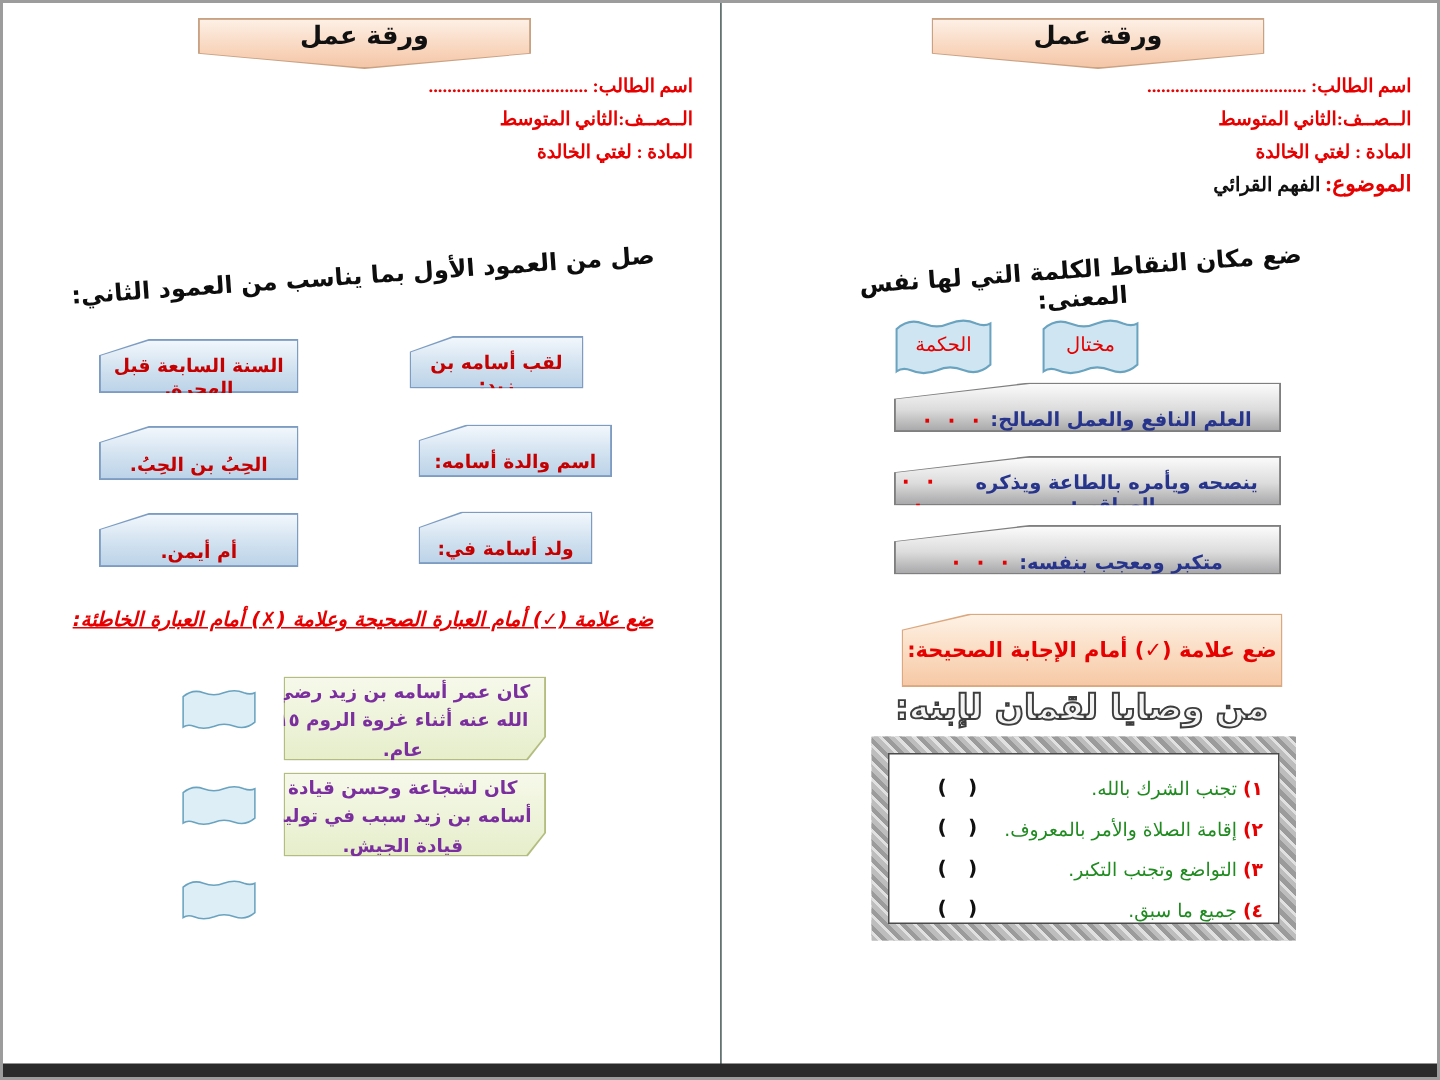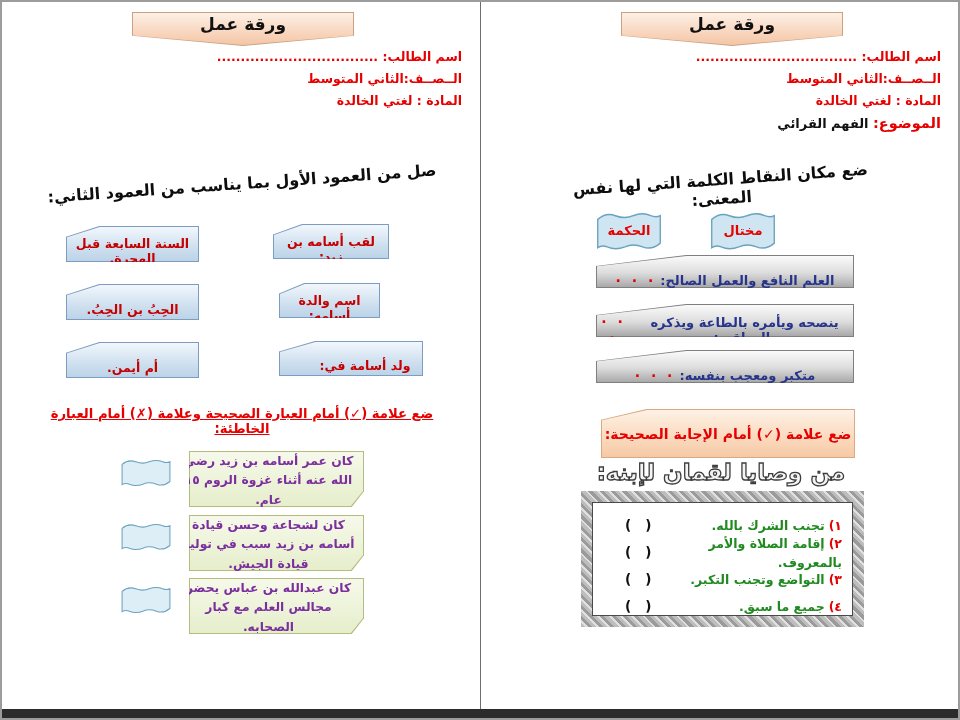--- a/index.html
+++ b/index.html
@@ -17,29 +17,29 @@
   
   .banner{position:absolute;filter:drop-shadow(2px 2px 2px rgba(0,0,0,.28));}
   .banner,.banner .shape-fill{clip-path:polygon(0 0,100% 0,100% 70%,50% 100%,0 70%);}
   .banner{background:#c9a283;}
   .banner .shape-fill{position:absolute;inset:1px;background:linear-gradient(180deg,#fdf0e6,#f8d2b8 70%,#f3c5a6);}
   .banner .shape-text{position:relative;z-index:1;display:flex;align-items:center;justify-content:center;
          width:100%;height:70%;font-size:17px;font-weight:bold;color:#111;}
 
   
   .header{position:absolute;text-align:right;}
-  .hline{font-size:12.5px;font-weight:bold;line-height:18px;margin-bottom:4px;color:#e60000;}
+  .hline{font-size:12.5px;font-weight:bold;line-height:18px;margin-bottom:4px;color:#e60000;font-family:Liberation Serif, serif;}
   .dots{letter-spacing:1px;}
   .topic-label{font-size:14.5px;}
   .topic-value{color:#111;font-size:13px;}
 
   
   .sec-title{position:absolute;text-align:center;font-size:16px;font-weight:bold;color:#0d0d0d;
              transform:rotate(-4deg);}
-  .tf-title{position:absolute;text-align:center;font-size:13.2px;font-weight:bold;
+  .tf-title{position:absolute;text-align:center;font-size:13.2px;font-weight:bold;font-style:italic;
             color:#e60000;text-decoration:underline;}
 
   
   .shape{position:absolute;filter:drop-shadow(2px 2px 2px rgba(0,0,0,.3));}
   .shape .shape-fill{position:absolute;inset:1px;}
   .shape .shape-text{position:relative;z-index:1;display:flex;align-items:center;justify-content:center;
                      width:100%;height:100%;text-align:center;}
 
   .blue-box,.blue-box .shape-fill{clip-path:polygon(0 30%,25% 0,100% 0,100% 100%,0 100%);}
   .blue-box{background:#7c9cc2;}
@@ -59,37 +59,37 @@
 
   .green-box,.green-box .shape-fill{clip-path:polygon(0 0,100% 0,100% 72%,93% 100%,0 100%);}
   .green-box{background:#b4bd7f;}
   .green-box .shape-fill{background:linear-gradient(180deg,#f6f9ea,#e6eecb);}
   .green-box .shape-text{font-size:12.3px;font-weight:bold;color:#7b2f9e;line-height:1.55;padding:2px 8px;}
 
   
   .flag{position:absolute;}
   .flag svg{position:absolute;inset:0;width:100%;height:100%;}
   .flag .flag-text{position:absolute;inset:0;display:flex;align-items:center;justify-content:center;
-                   font-size:13px;font-weight:bold;color:#e60000;padding-bottom:3px;}
+                   font-size:13px;font-weight:normal;color:#e60000;padding-bottom:3px;}
 
   
   .outline-head{position:absolute;text-align:center;font-size:23px;font-weight:bold;letter-spacing:1px;
                 color:#f4f4f4;-webkit-text-stroke:1.3px #3d3d3d;}
 
   
   .frame{position:absolute;padding:11px;box-sizing:border-box;
          background:
            repeating-linear-gradient(45deg,#bdbdbd 0 3px,#e0e0e0 3px 5px,#9b9b9b 5px 8px),
            repeating-linear-gradient(-45deg,rgba(255,255,255,.4) 0 2px,rgba(70,70,70,.4) 2px 5px);}
   .frame-inner{width:100%;height:100%;background:#ffffff;border:1px solid #4a4a4a;box-sizing:border-box;
                padding:8px 10px 0 10px;}
   .mcq-row{display:flex;justify-content:space-between;align-items:center;height:27px;
            direction:rtl;padding-left:22px;}
   .opt-num{color:#e60000;font-weight:bold;font-size:12.5px;margin-left:4px;}
-  .opt-text{color:#1f8a1f;font-weight:bold;font-size:12.5px;}
+  .opt-text{color:#1f8a1f;font-weight:normal;font-size:12.5px;}
   .opt-blank{color:#111;font-weight:bold;font-size:13.5px;white-space:pre;direction:ltr;}
 </style>
 </head>
 <body>
 
 <div class="sheet">
 
   <div class="page left rtl">
 
     <div class="banner" style="left:130px;top:10px;width:222px;height:34px;">
@@ -105,25 +105,25 @@
       <div class="hline">الــصــف:الثاني المتوسط</div>
       <div class="hline">المادة : لغتي الخالدة</div>
     </div>
 
     <div class="sec-title rtl" style="left:35px;top:172px;width:410px;">صل من العمود الأول بما يناسب من العمود الثاني:</div>
 
     <div class="shape blue-box" style="left:271px;top:222px;width:116px;height:35px;">
       <span class="shape-fill"></span>
       <span class="shape-text rtl">لقب أسامه بن زيد:</span>
     </div>
-    <div class="shape blue-box" style="left:277px;top:281px;width:101px;height:35px;">
+    <div class="shape blue-box" style="left:277px;top:281px;width:129px;height:35px;">
       <span class="shape-fill"></span>
       <span class="shape-text rtl">اسم والدة أسامه:</span>
     </div>
-    <div class="shape blue-box" style="left:277px;top:339px;width:116px;height:35px;padding-left:28px;">
+    <div class="shape blue-box" style="left:277px;top:339px;width:116px;height:35px;">
       <span class="shape-fill"></span>
       <span class="shape-text rtl">ولد أسامة في:</span>
     </div>
 
     <div class="shape blue-box" style="left:64px;top:224px;width:133px;height:36px;">
       <span class="shape-fill"></span>
       <span class="shape-text rtl">السنة السابعة قبل الهجرة.</span>
     </div>
     <div class="shape blue-box" style="left:64px;top:282px;width:133px;height:36px;">
       <span class="shape-fill"></span>
@@ -153,24 +153,20 @@
     </div>
     <div class="shape green-box" style="left:187px;top:513px;width:175px;height:56px;">
       <span class="shape-fill"></span>
       <span class="shape-text rtl">كان لشجاعة وحسن قيادة أسامه بن زيد سبب في توليه قيادة الجيش.</span>
     </div>
 
     <div class="flag" style="left:118px;top:582px;width:52px;height:33px;">
       <svg viewBox="0 0 100 62" preserveAspectRatio="none">
           <path d="M4 14 Q 16 4 30 9 Q 44 14 56 9 Q 70 4 82 9 Q 90 12 96 9 L 96 46 Q 84 56 70 51 Q 56 46 44 51 Q 30 56 18 51 Q 10 48 4 52 Z" fill="#ddeef6" stroke="#6aa3bf" stroke-width="2"></path>
         </svg>
-    </div>
-    <div class="shape green-box" style="left:187px;top:576px;width:175px;height:56px;">
-      <span class="shape-fill"></span>
-      <span class="shape-text rtl">كان عبدالله بن عباس يحضر مجالس العلم مع كبار الصحابه.</span>
     </div>
   </div>
 
   <div class="page right rtl">
 
     <div class="banner" style="left:140px;top:10px;width:222px;height:34px;">
       <span class="shape-fill"></span>
       <span class="shape-text">ورقة عمل</span>
     </div>
 
@@ -182,21 +178,21 @@
       <div class="hline">الــصــف:الثاني المتوسط</div>
       <div class="hline">المادة : لغتي الخالدة</div>
       <div class="hline">
         <span class="topic-label">الموضوع:</span>
         <span class="topic-value">الفهم القرائي</span>
       </div>
     </div>
 
     <div class="sec-title rtl" style="left:75px;top:168px;width:330px;">ضع مكان النقاط الكلمة التي لها نفس المعنى:</div>
 
-    <div class="flag" style="left:228px;top:207px;width:68px;height:46px;">
+    <div class="flag" style="left:212px;top:207px;width:68px;height:46px;">
       <svg viewBox="0 0 100 62" preserveAspectRatio="none">
           <path d="M4 14 Q 16 4 30 9 Q 44 14 56 9 Q 70 4 82 9 Q 90 12 96 9 L 96 46 Q 84 56 70 51 Q 56 46 44 51 Q 30 56 18 51 Q 10 48 4 52 Z" fill="#cfe6f2" stroke="#6aa3bf" stroke-width="2"></path>
         </svg>
       <span class="flag-text">مختال</span>
     </div>
     <div class="flag" style="left:114px;top:207px;width:68px;height:46px;">
       <svg viewBox="0 0 100 62" preserveAspectRatio="none">
           <path d="M4 14 Q 16 4 30 9 Q 44 14 56 9 Q 70 4 82 9 Q 90 12 96 9 L 96 46 Q 84 56 70 51 Q 56 46 44 51 Q 30 56 18 51 Q 10 48 4 52 Z" fill="#cfe6f2" stroke="#6aa3bf" stroke-width="2"></path>
         </svg>
       <span class="flag-text">الحكمة</span>

